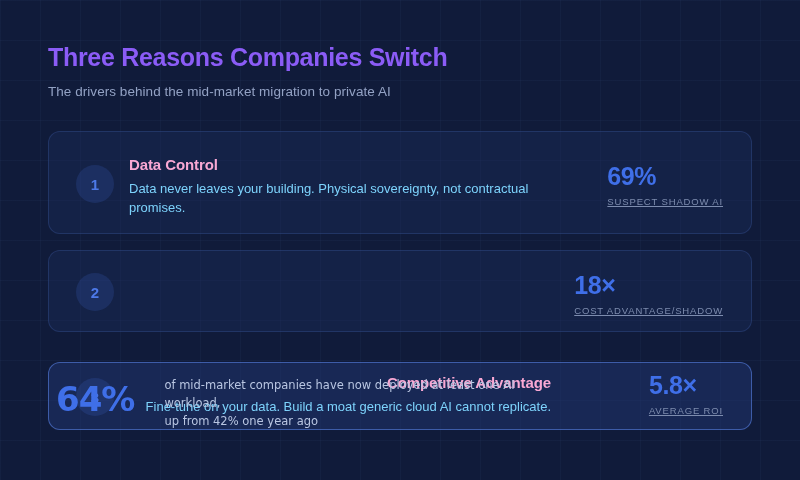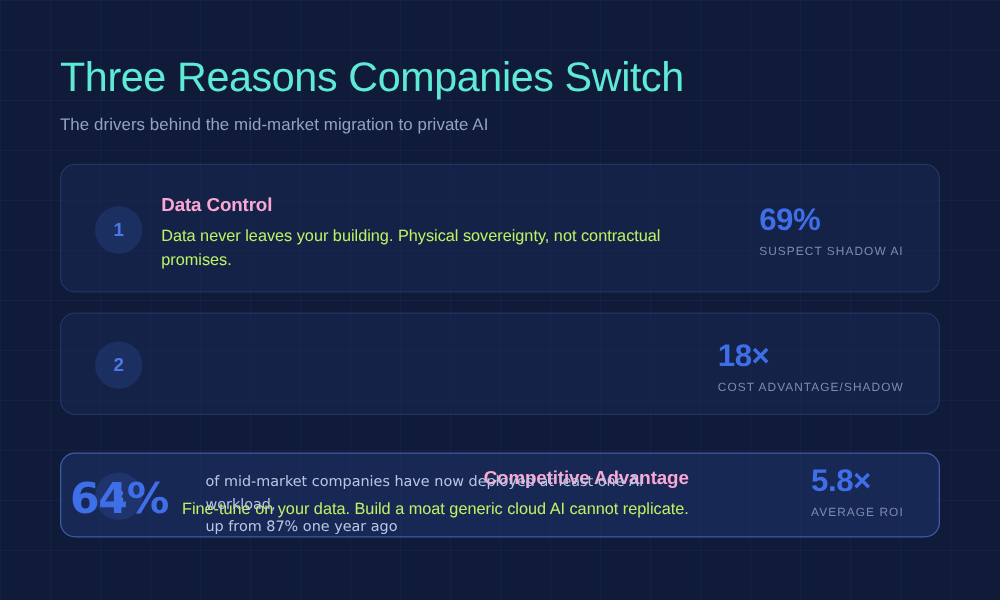--- a/index.html
+++ b/index.html
@@ -25,23 +25,23 @@
     background-size:40px 40px;
     pointer-events:none;
   }
 
   #page { position:absolute; inset:0; }
 
   
   #header { position:absolute; left:48px; top:44px; }
 
   #title {
-    font-size:33px;
-    font-weight:normal;
-    color:#5eead4;
+    font-size:25px;
+    font-weight:bold;
+    color:#8b5cf6;
     letter-spacing:-0.3px;
     line-height:1.1;
   }
 
   #subtitle {
     margin-top:12px;
     font-size:13.5px;
     color:#93a2c4;
     letter-spacing:0.05px;
   }
@@ -89,21 +89,21 @@
   .card-title {
     font-size:15px;
     font-weight:bold;
     color:#f9a8d4;
     letter-spacing:-0.1px;
   }
 
   .card-desc {
     margin-top:7px;
     font-size:13px;
-    color:#bef264;
+    color:#7dd3fc;
     line-height:1.45;
     max-width:430px;
   }
 
   .stat {
     position:absolute;
     right:28px;
     text-align:left;
   }
   #card-0 .stat { top:32px; }
@@ -116,20 +116,21 @@
     color:#3f6fe8;
     letter-spacing:-0.4px;
     line-height:1;
   }
 
   .stat-label {
     margin-top:7px;
     font-size:9.5px;
     color:#7d8cae;
     letter-spacing:0.85px;
+    text-decoration:underline;
   }
 
   
   #callout {
     position:absolute;
     left:56px;
     top:372px;
     display:flex;
     align-items:flex-start;
     font-family:"DejaVu Sans", sans-serif;
@@ -195,17 +196,17 @@
     <div class="stat">
       <div class="stat-value">5.8×</div>
       <div class="stat-label">AVERAGE ROI</div>
     </div>
   </div>
 
   <div id="callout">
     <div id="callout-value">64%</div>
     <div id="callout-text">
       <div>of mid-market companies have now deployed at least one AI workload,</div>
-      <div>up from 87% one year ago</div>
+      <div>up from 42% one year ago</div>
     </div>
   </div>
 
 </div>
 
 </body></html>

